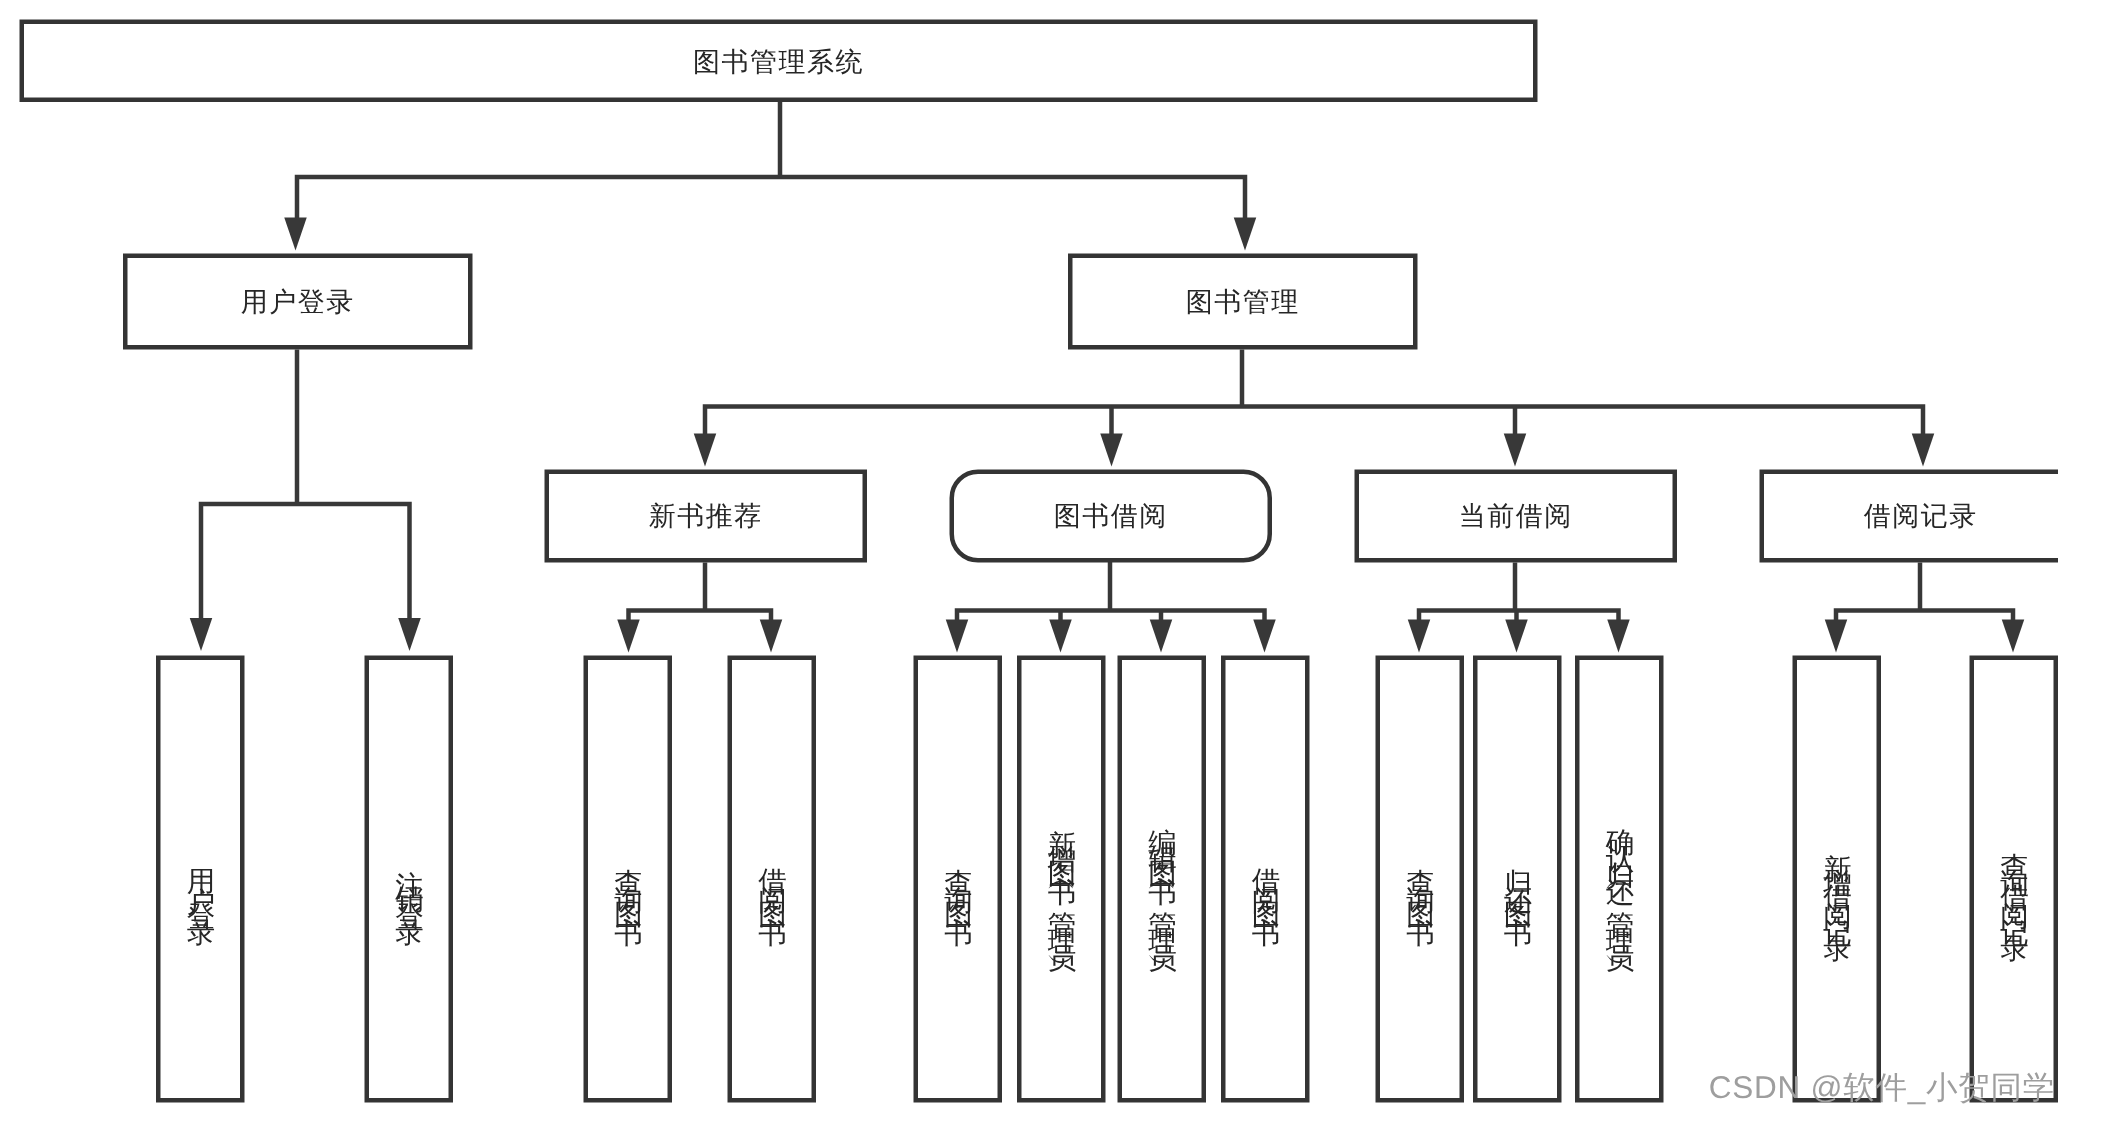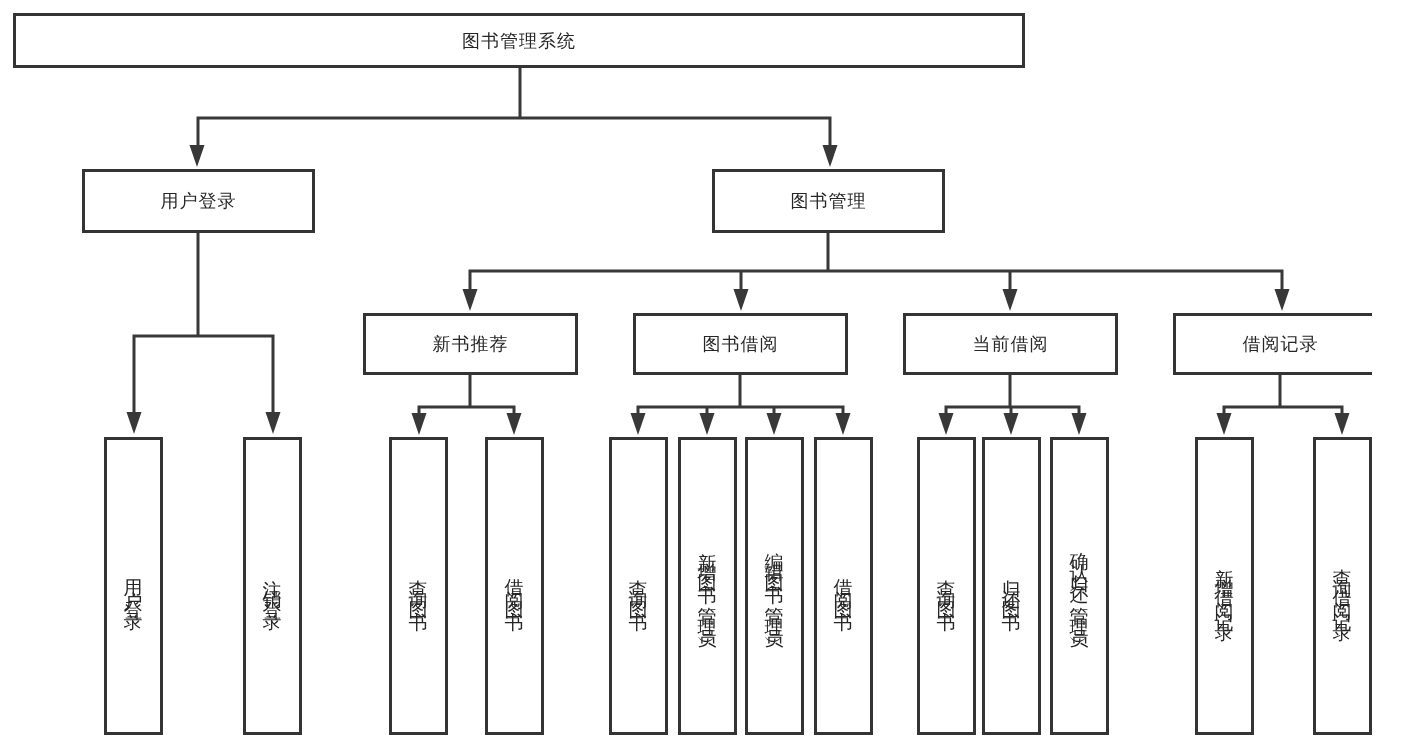--- a/index.html
+++ b/index.html
@@ -76,21 +76,21 @@
   <div class="box hbox" style="left:82px;top:169px;width:233px;height:64px;">
     <span>用户登录</span>
   </div>
   <div class="box hbox" style="left:712px;top:169px;width:233px;height:64px;font-family:Liberation Mono, monospace;">
     <span>图书管理</span>
   </div>
 
   <div class="box hbox" style="left:363px;top:313px;width:215px;height:62px;">
     <span>新书推荐</span>
   </div>
-  <div class="box hbox" style="left:633px;top:313px;width:215px;height:62px;">
+  <div class="box hbox" style="left:633px;top:313px;width:215px;height:62px;border-radius:19px;">
     <span>图书借阅</span>
   </div>
   <div class="box hbox" style="left:1173px;top:313px;width:215px;height:62px;">
     <span>借阅记录</span>
   </div>
   <div class="box hbox" style="left:903px;top:313px;width:215px;height:62px;">
     <span>当前借阅</span>
   </div>
 
   <div class="box leaf" style="left:104px;top:437px;width:59px;height:298px;">
@@ -130,13 +130,14 @@
     <span>确认归还（管理员）</span>
   </div>
 
   <div class="box leaf" style="left:1195px;top:437px;width:59px;height:298px;">
     <span>新增借阅记录</span>
   </div>
   <div class="box leaf" style="left:1313px;top:437px;width:59px;height:298px;">
     <span>查询借阅记录</span>
   </div>
 
+  <div class="watermark">CSDN @软件_小贺同学</div>
 </div>
 
 </body></html>

